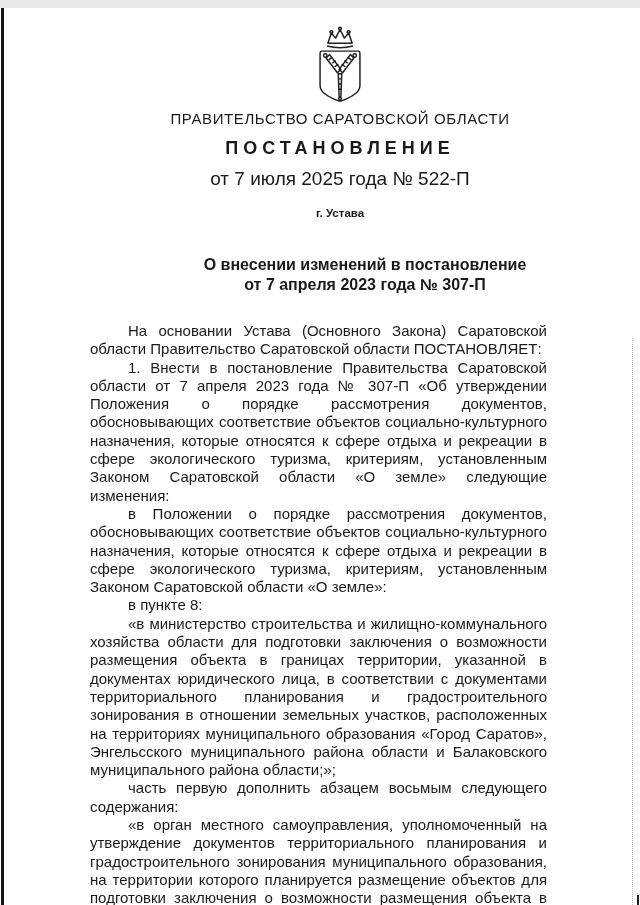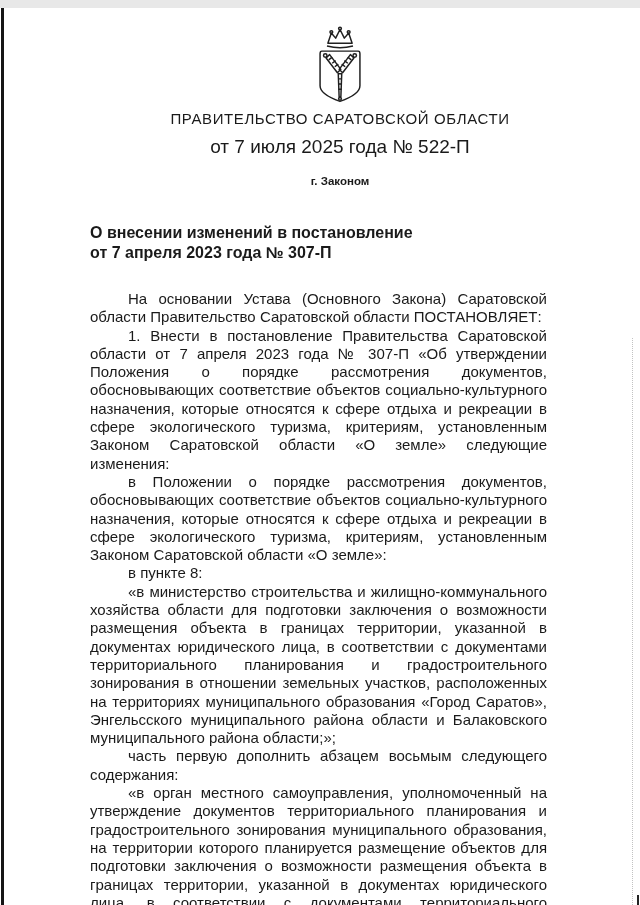--- a/index.html
+++ b/index.html
@@ -75,20 +75,21 @@
     font-size: 11.5px;
     font-weight: bold;
     white-space: nowrap;
   }
   
   .title-block {
     margin: 36px 0 0 90px;
     font-size: 16px;
     font-weight: bold;
     line-height: 20px;
+    text-align: center;
   }
   
   .body-block {
     margin: 27px 0 0 90px;
     width: 457px;
     font-size: 15px;
     line-height: 18.3px;
     text-align: justify;
   }
   .body-block p {
@@ -131,24 +132,25 @@
           <path d="M43 40 L39 37 M39 44 L35 41 M36 48 L32 45"></path>
           <path d="M28 56 L32 56 L31 83 L29 83 Z"></path>
           <path d="M28 62 L32 62 M28 68 L32 68 M28 74 L32 74"></path>
           <circle cx="30" cy="85" r="1.6"></circle>
         </g>
       </svg>
     </div>
 
     <div class="org-name">ПРАВИТЕЛЬСТВО САРАТОВСКОЙ ОБЛАСТИ</div>
 
+    <div class="doc-type">ПОСТАНОВЛЕНИЕ</div>
 
     <div class="date-line">от 7 июля 2025 года № 522-П</div>
 
-    <div class="city-line">г. Законом</div>
+    <div class="city-line">г. Устава</div>
   </div>
 
   <div class="title-block">
 
       <div class="title-line">О внесении изменений в постановление</div>
 
 
       <div class="title-line">от 7 апреля 2023 года № 307-П</div>
     </div>
 

